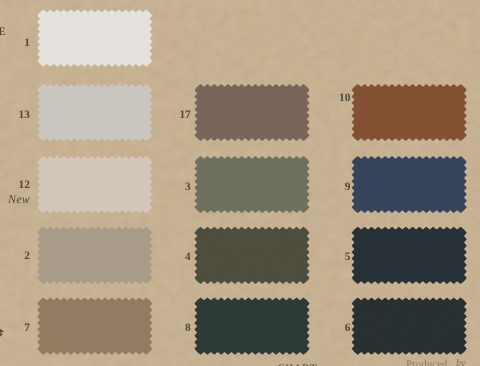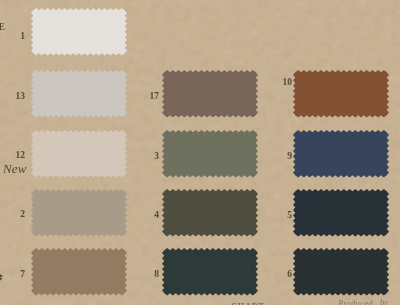--- a/index.html
+++ b/index.html
@@ -15,21 +15,21 @@
           filter:blur(0.15px);}
   #paper{position:absolute;left:0;top:0;pointer-events:none;}
   #overlay-grain{position:absolute;left:0;top:0;pointer-events:none;opacity:.55;}
   #edge-mark{position:absolute;left:-1.5px;top:272.5px;}
   .swatch-wrap{position:absolute;}
   .swatch-wrap svg{display:block;overflow:visible;}
   .lbl{position:absolute;color:#4f4a3b;line-height:1;white-space:nowrap;
        text-align:right;}
   .lbl .num{display:block;font-size:9.5px;font-weight:bold;
             font-family:"Liberation Serif", serif;}
-  .lbl .note{display:block;font-size:13px;font-weight:normal;font-style:italic;
+  .lbl .note{display:block;font-size:10px;font-weight:normal;font-style:italic;
              font-family:"Liberation Serif", serif;margin-top:2px;
              letter-spacing:0.2px;}
   #edge-label{position:absolute;left:-1px;top:22.3px;font-size:9.5px;
               color:#45402f;font-weight:normal;font-family:"Liberation Serif",serif;}
   .footer{position:absolute;color:#7b7360;white-space:nowrap;opacity:.92;
           font-family:"Liberation Serif", serif;}
   #footer-center{left:231px;top:300.5px;font-size:8.5px;font-weight:bold;letter-spacing:0.6px;
                  color:#6a6350;}
   #footer-produced{left:338.5px;top:298px;font-size:8.6px;letter-spacing:0.25px;}
   #footer-by{left:380px;top:297px;font-size:8.5px;font-style:italic;

